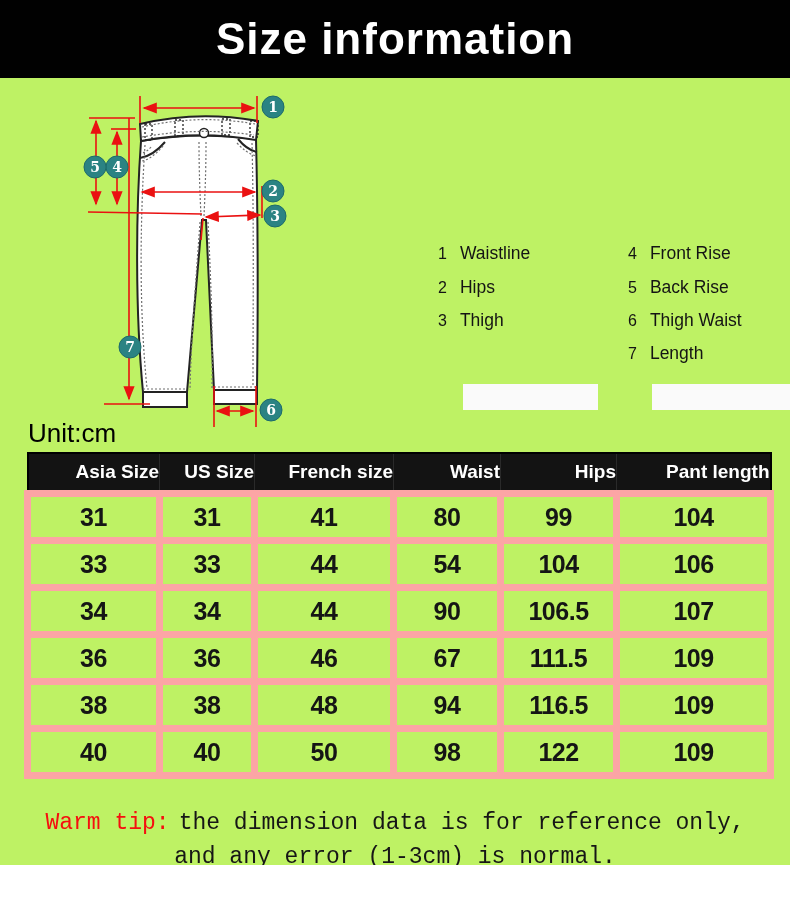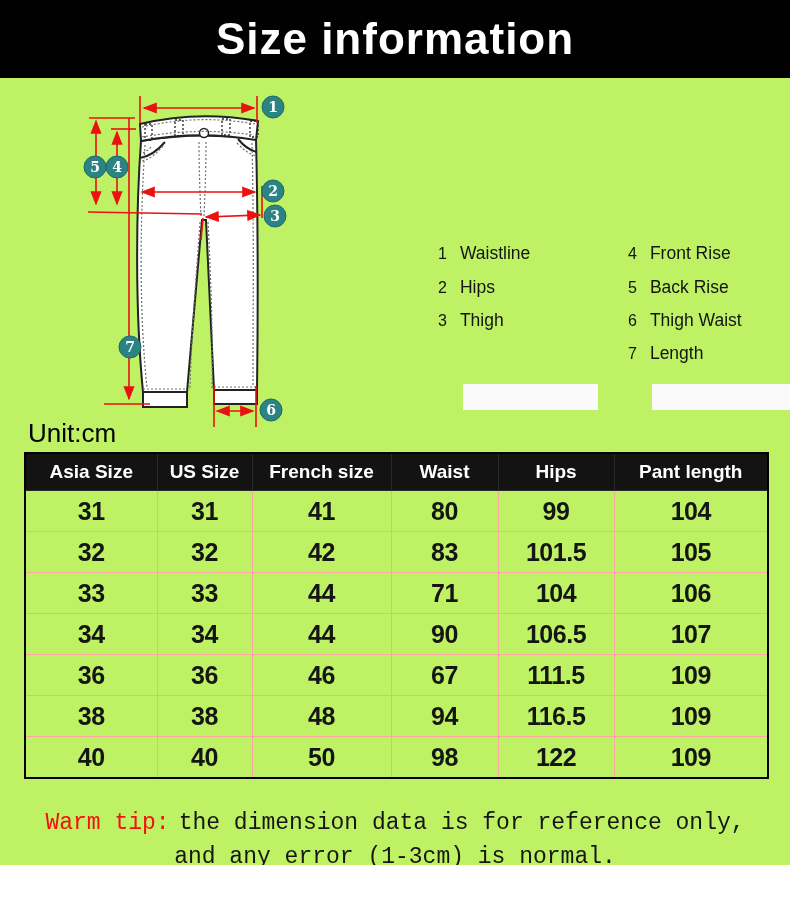--- a/index.html
+++ b/index.html
@@ -15,22 +15,22 @@
   .diagram-svg{position:absolute;left:0;top:78px;width:790px;height:352px;}
   .legend-row{position:absolute;display:flex;align-items:baseline;gap:13px;
               font-size:17.5px;color:#141414;white-space:nowrap;}
   .legend-row .n{font-size:16px;}
   .unit-label{position:absolute;left:28px;top:418px;font-size:26px;color:#000;}
 
   
   .size-table{position:absolute;left:24px;top:452px;width:743px;border-collapse:collapse;
               table-layout:fixed;border:2px solid #000;}
   .size-table th{background:#131313;color:#ffffff;font-size:19px;font-weight:700;
-                 height:36px;border:1px solid #2a2a2a;padding:0;text-align:center;}
-  .size-table td{border:1px solid #fca5a5;height:40px;padding:0;text-align:center;
+                 height:36px;border:1px solid #2a2a2a;padding:0;text-align:right;}
+  .size-table td{border:7px solid #fca5a5;height:40px;padding:0;text-align:center;
                  font-size:25px;font-weight:700;color:#151515;letter-spacing:-0.5px;}
 
   
   .warm-tip{position:absolute;left:0;top:806px;width:790px;text-align:center;
             font-family:"Liberation Mono",monospace;font-size:23px;line-height:34px;color:#161616;}
   .warm-tip .tip-label{color:#f50f0f;margin-right:9px;margin-top:16px;}
 </style>
 </head>
 <body>
 
@@ -203,32 +203,24 @@
     <tbody>
       <tr>
         <td>31</td>
         <td>31</td>
         <td>41</td>
         <td>80</td>
         <td>99</td>
         <td>104</td>
       </tr>
       <tr>
-        <td>32</td>
-        <td>32</td>
-        <td>42</td>
-        <td>83</td>
-        <td>101.5</td>
-        <td>105</td>
-      </tr>
-      <tr>
         <td>33</td>
         <td>33</td>
         <td>44</td>
-        <td>71</td>
+        <td>54</td>
         <td>104</td>
         <td>106</td>
       </tr>
       <tr>
         <td>34</td>
         <td>34</td>
         <td>44</td>
         <td>90</td>
         <td>106.5</td>
         <td>107</td>

